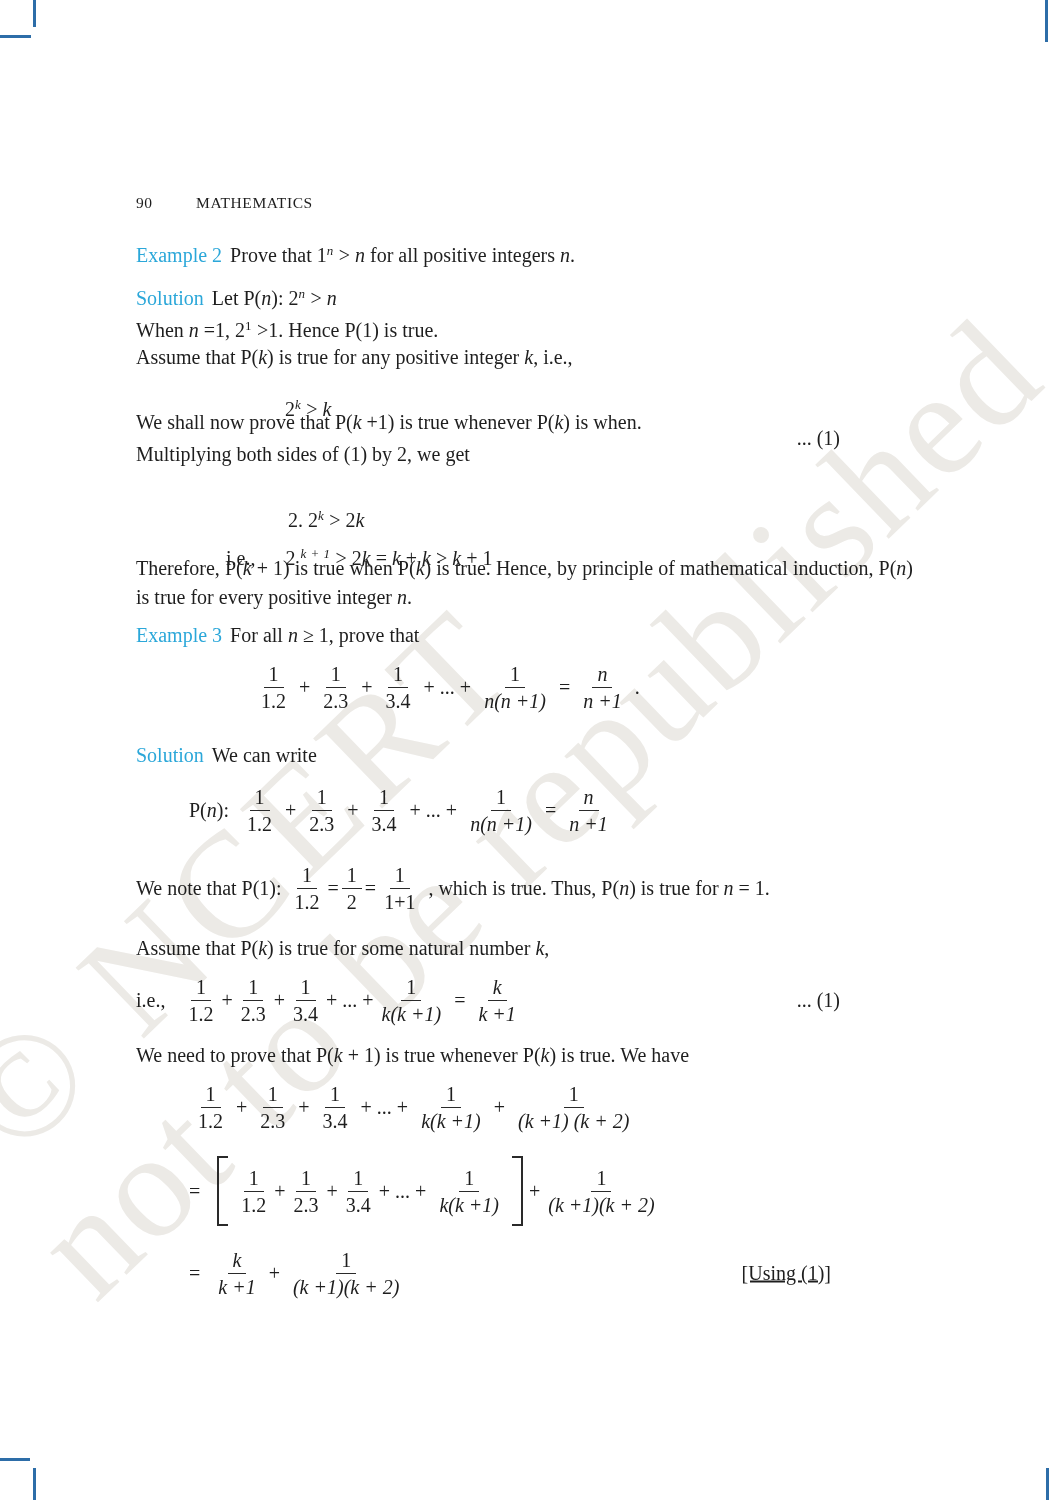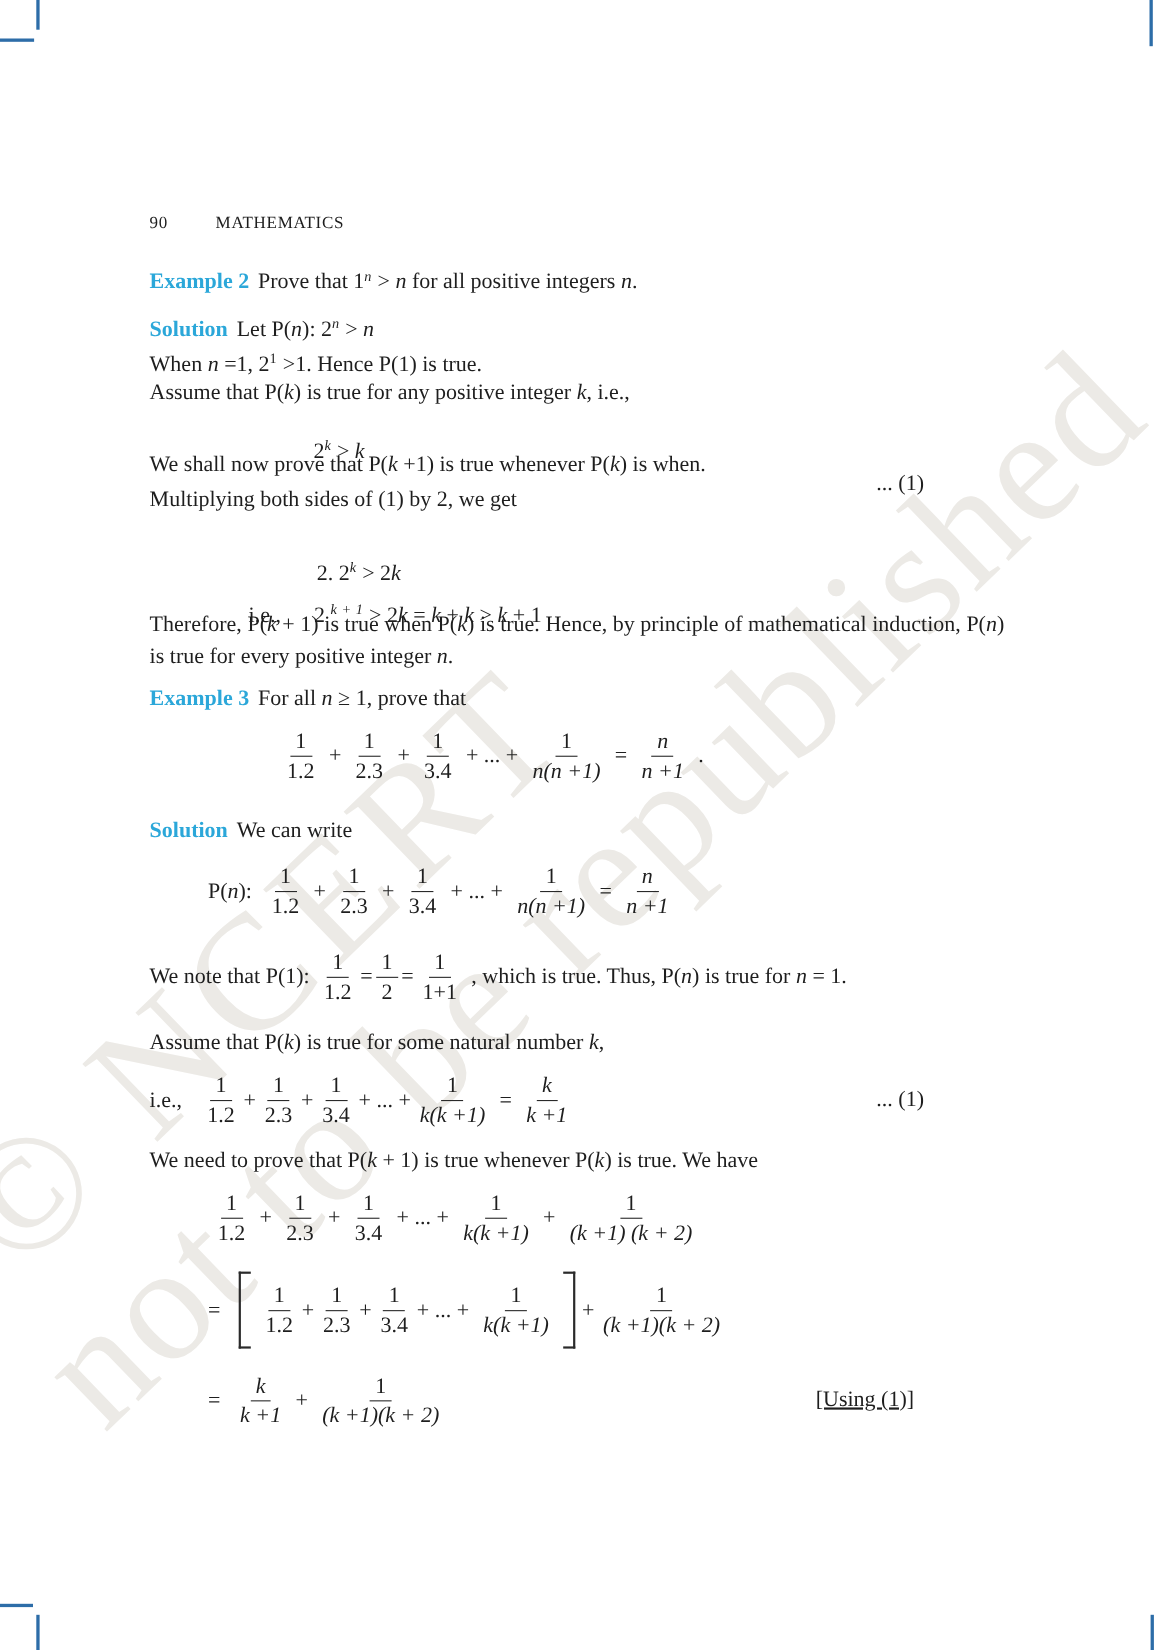--- a/index.html
+++ b/index.html
@@ -16,21 +16,21 @@
   .mark{position:absolute;background:#2d6da8;z-index:2;}
   .tl-v{left:33px;top:0;width:3px;height:27px;}
   .tl-h{left:0;top:35px;width:31px;height:3px;}
   .tr-v{left:1045px;top:0;width:3px;height:42px;}
   .bl-h{left:0;top:1458px;width:30px;height:3px;}
   .bl-v{left:33px;top:1468px;width:3px;height:32px;}
   .br-v{left:1046px;top:1468px;width:3px;height:32px;}
   
   .content{position:absolute;inset:0;z-index:1;border-radius:13px;}
   .block{position:absolute;left:136px;right:137px;font-size:20px;line-height:29px;}
-  .lbl{color:#2ba7d9;font-weight:bold;margin-right:8px;}
+  .lbl{color:#2ba7d9;font-weight:normal;margin-right:8px;}
   .i{font-style:italic;}
   .sup{font-size:13px;vertical-align:7px;letter-spacing:0.5px;}
   .pre{white-space:pre;}
   .just{text-align:justify;}
   .header{font-size:15.5px;letter-spacing:0.6px;}
   .header .pgnum{position:absolute;left:0;top:0;}
   .header .booktitle{position:absolute;left:60px;top:0;}
   
   .eqrow{display:flex;align-items:center;}
   .eqrow>span{white-space:pre;}

